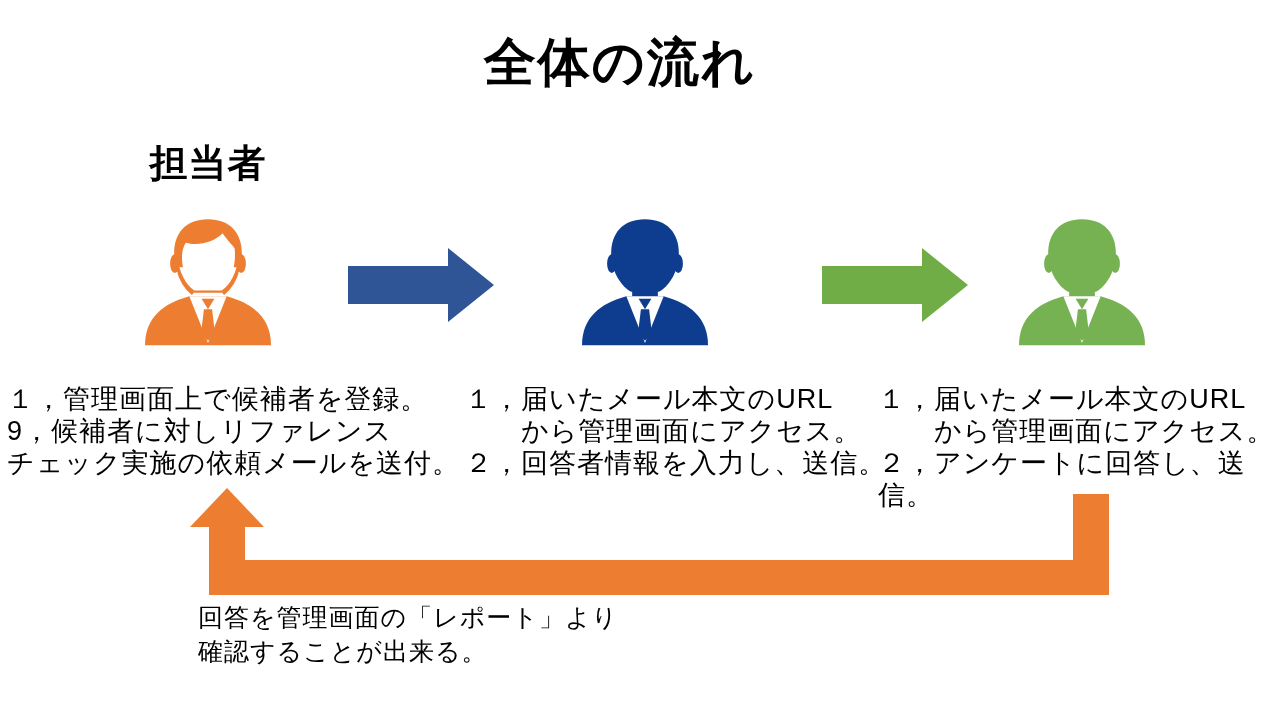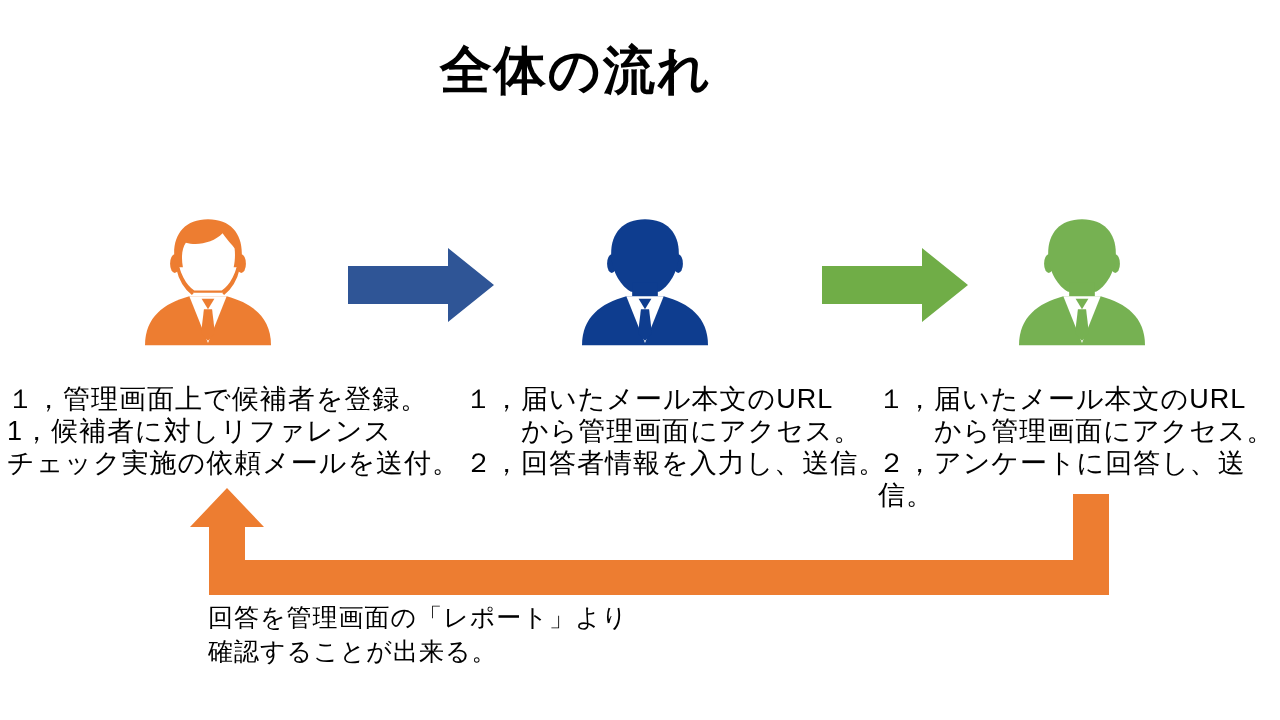--- a/index.html
+++ b/index.html
@@ -1,41 +1,42 @@
 <!DOCTYPE html>
 <html><head>
 <meta charset="utf-8">
 <style>
   html,body{margin:0;padding:0;background:#fff;}
   #stage{position:relative;width:1280px;height:720px;background:#ffffff;overflow:hidden;
          font-family:"Liberation Sans","DejaVu Sans",sans-serif;color:#000;}
-  .title{position:absolute;left:0;top:36px;width:1152px;text-align:center;
-         font-size:52px;font-weight:900;letter-spacing:2px;}
+  .title{position:absolute;left:0;top:28px;width:1152px;text-align:center;
+         font-size:52px;font-weight:900;letter-spacing:2px;padding-left:44px;}
   .role-header{position:absolute;top:138px;width:240px;text-align:center;
          font-size:38px;font-weight:900;letter-spacing:1px;}
   .person{position:absolute;top:206px;width:140px;height:148px;}
   .person svg{width:100%;height:100%;display:block;}
   .fill-c{fill:var(--c);}
   .stroke-c{stroke:var(--c);}
   .flow-arrow{position:absolute;top:246px;width:148px;height:78px;}
   .flow-arrow svg{width:100%;height:100%;display:block;}
   .steps{position:absolute;top:383px;font-size:27px;line-height:32px;
          white-space:pre-line;letter-spacing:1px;}
   .return-arrow{position:absolute;left:185px;top:485px;width:930px;height:114px;}
   .return-arrow svg{width:100%;height:100%;display:block;}
   .caption{position:absolute;left:198px;top:600px;font-size:25px;line-height:34px;
-         white-space:pre-line;letter-spacing:1px;margin-left:10px;}
+         white-space:pre-line;letter-spacing:1px;}
 </style>
 </head>
 <body>
 
 <div id="stage">
 
   <div class="title">全体の流れ</div>
 
+  <div class="role-header" style="left:88px">担当者</div>
 
   <div class="person" style="left: 138px; --c: #ED7D31;">
     <svg viewBox="0 0 120 112" aria-hidden="true">
       <ellipse class="fill-c" cx="31.5" cy="42" rx="4" ry="8"></ellipse>
       <ellipse class="fill-c" cx="88.5" cy="42" rx="4" ry="8"></ellipse>
       <path fill="#fff" class="stroke-c" stroke-width="2" d="M60 6 C43 6 33 17 33 34 C33 49 41 62 48 66 L72 66 C79 62 87 49 87 34 C87 17 77 6 60 6 Z"></path>
       <path class="fill-c" d="M60 4 C41 4 31 16 31 33 C31 37 31.5 41 32.5 45 L38.5 45 C37 37 37.5 29 41 24 C51 27 65 24 72.5 16 C76.5 22 81 26 82.8 29 C83.4 34 83.2 40 82 45 L87.5 45 C88.5 41 89 37 89 33 C89 16 79 4 60 4 Z"></path>
       <path fill="none" class="stroke-c" stroke-width="2.5" d="M34 46 C36 55 41 63 47 68"></path>
       <path fill="none" class="stroke-c" stroke-width="2.5" d="M86 46 C84 55 79 63 73 68"></path>
       <path class="fill-c" d="M6 112 C6 88 22 76 44 70 L76 70 C98 76 114 88 114 112 Z"></path>
@@ -77,21 +78,21 @@
       <path class="fill-c" d="M60 4 C41 4 31 16 31 33 C31 49 40 62 48 66 L72 66 C80 62 89 49 89 33 C89 16 79 4 60 4 Z"></path>
       <rect class="fill-c" x="49" y="58" width="22" height="14"></rect>
       <path class="fill-c" d="M6 112 C6 88 22 76 44 70 L76 70 C98 76 114 88 114 112 Z"></path>
       <path fill="#fff" d="M44 70 L60 110 L76 70 Z"></path>
       <path class="fill-c" d="M54.5 72 L65.5 72 L60 81 Z"></path>
       <path class="fill-c" d="M56.5 81 L63.5 81 L66 102 L60 108 L54 102 Z"></path>
     </svg>
   </div>
 
   <div class="steps" style="left:7px">１，管理画面上で候補者を登録。
-1，候補者に対しリファレンス
+9，候補者に対しリファレンス
 チェック実施の依頼メールを送付。</div>
   <div class="steps" style="left:465px">１，届いたメール本文のURL
 　　から管理画面にアクセス。
 ２，回答者情報を入力し、送信。</div>
   <div class="steps" style="left:878px">１，届いたメール本文のURL
 　　から管理画面にアクセス。
 ２，アンケートに回答し、送信。</div>
 
   <div class="return-arrow" style="--c: #ED7D31;">
     <svg viewBox="0 0 930 114" preserveAspectRatio="none" aria-hidden="true">

